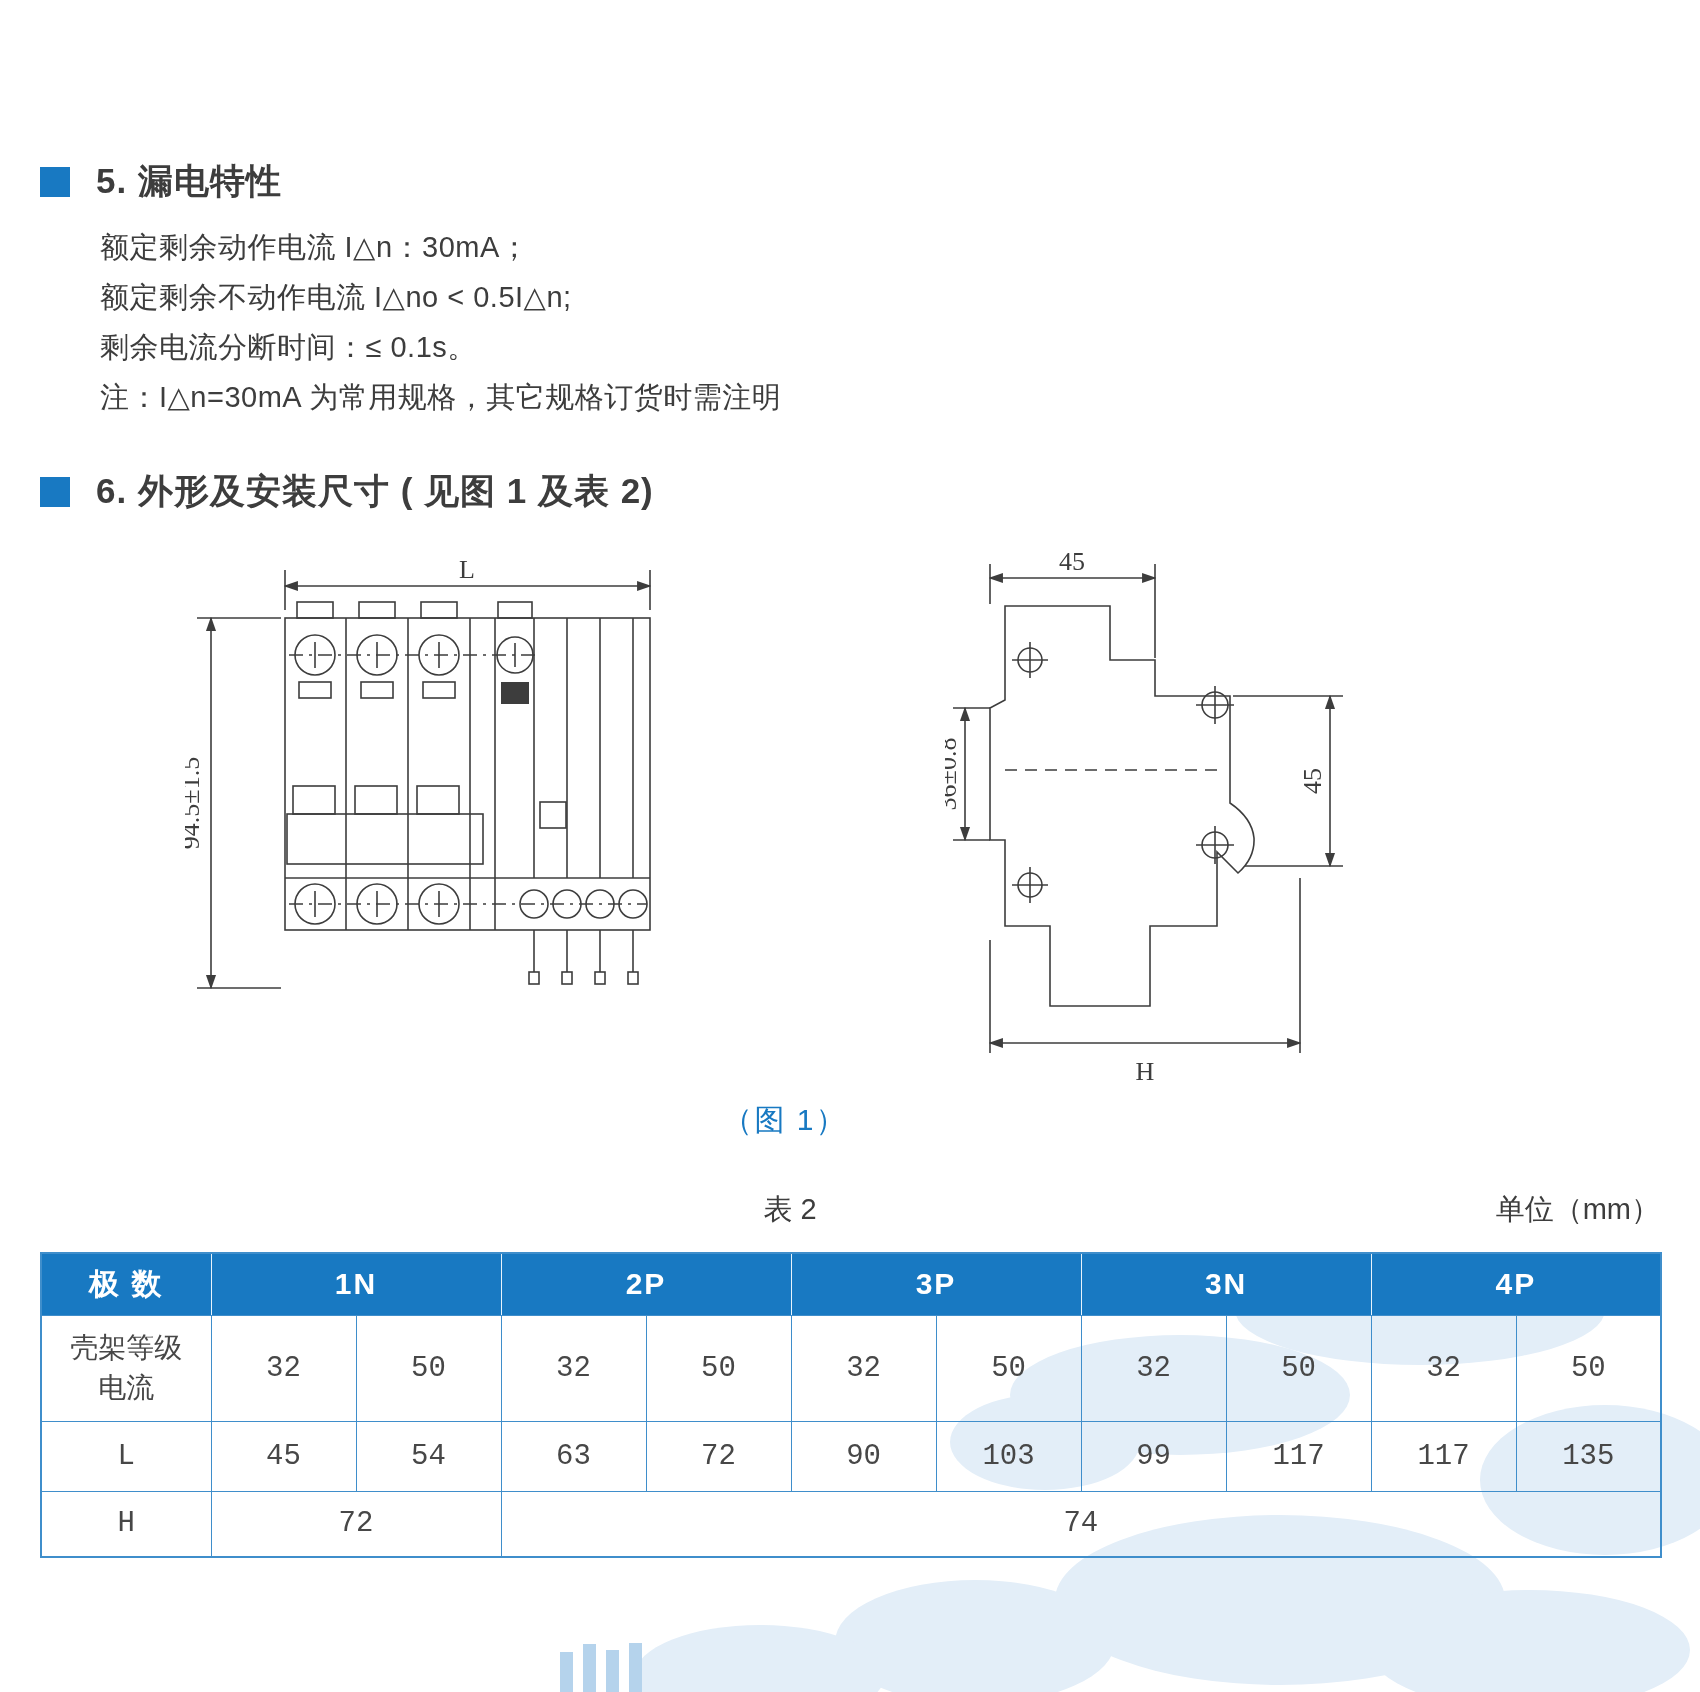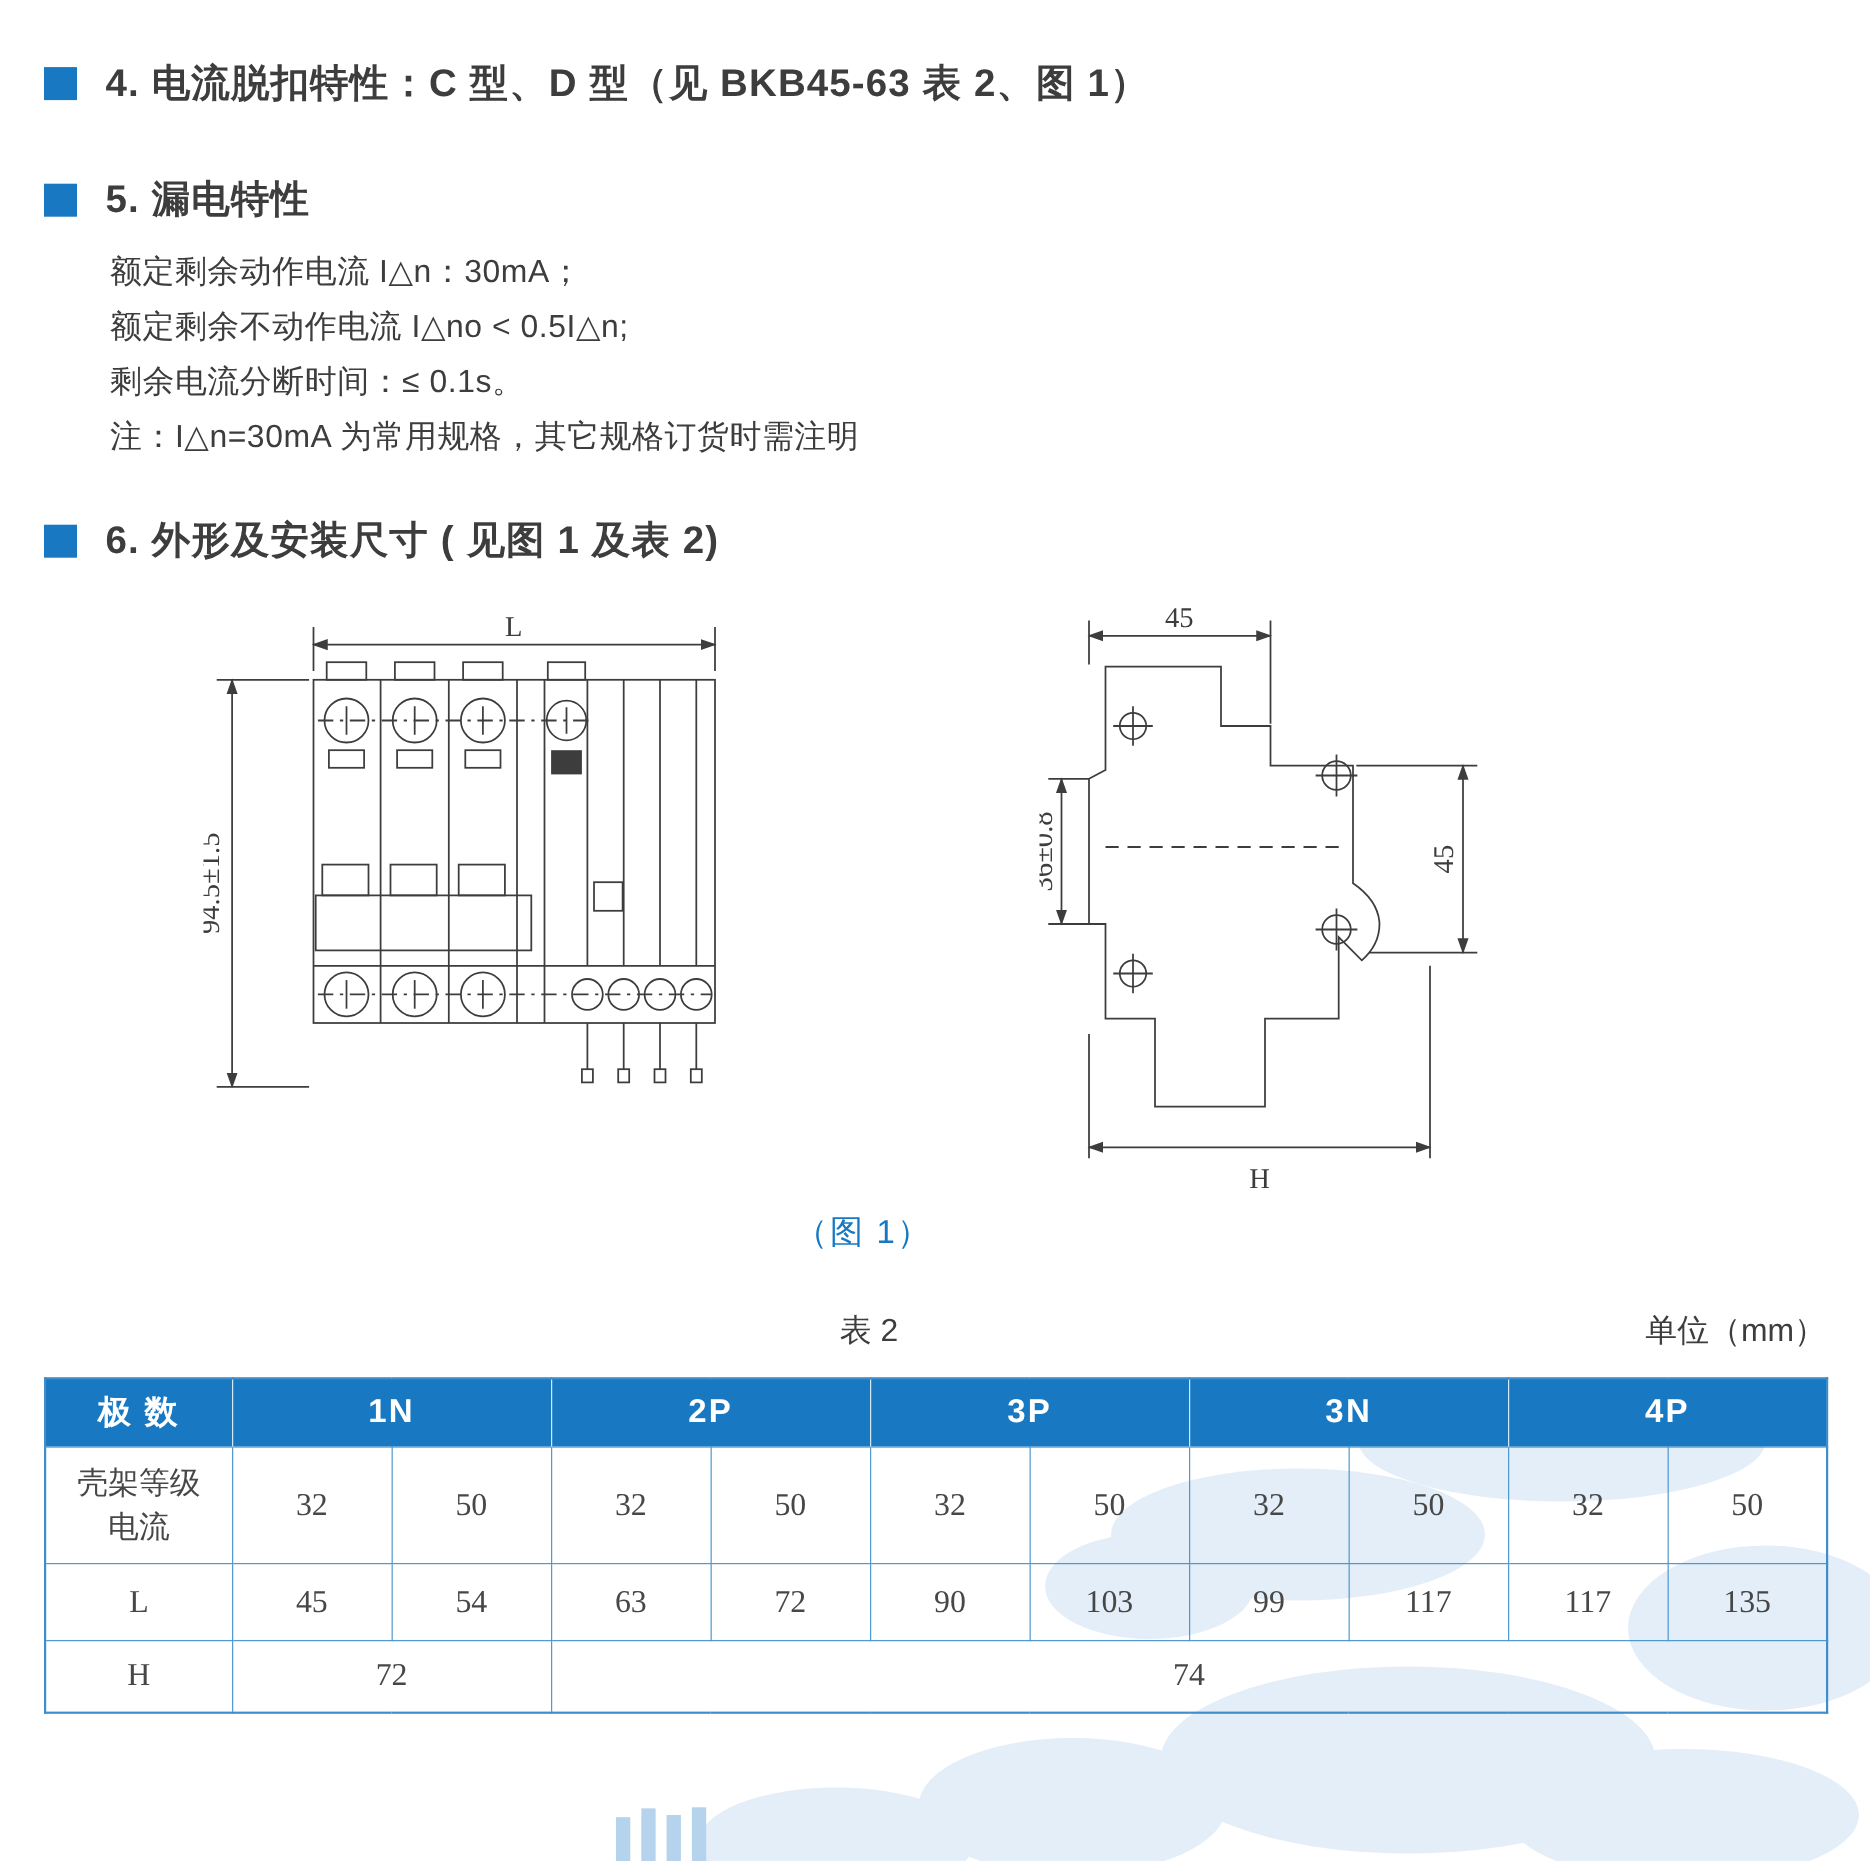--- a/index.html
+++ b/index.html
@@ -20,21 +20,21 @@
   table.dim-table { border-collapse:collapse; table-layout:fixed; width:1620px; border:2px solid var(--table_border,#3f8ecb); background:transparent; }
   table.dim-table col.c0 { width:170px; }
   table.dim-table col.cn { width:145px; }
   table.dim-table thead th {
     background:var(--accent,#1879c2); color:#fff; font-weight:bold; font-size:30px;
     height:62px; border:1px solid #e8f3fb; border-bottom:1px solid var(--table_border,#3f8ecb);
     font-family:"Liberation Sans", sans-serif; letter-spacing:2px;text-align:center;
   }
   table.dim-table td {
     border:1px solid var(--table_border,#3f8ecb); text-align:center; vertical-align:middle;
-    font-family:Liberation Serif, serif; font-size:29px; color:#474747;
+    font-family:Liberation Mono, monospace; font-size:29px; color:#474747;
   }
   table.dim-table tr.r1 td { height:106px; }
   table.dim-table tr.r2 td { height:70px; }
   table.dim-table tr.r3 td { height:66px; }
   table.dim-table td.zh { font-family:"Liberation Sans", sans-serif; font-size:28px; padding:0 21px; line-height:40px; }
 
   .dim-text { font:26px "Liberation Serif", serif; fill:#3d3d3d; }
   .draw { stroke:#3d3d3d; stroke-width:1.6; fill:none; }
 </style>
 </head>
@@ -54,24 +54,20 @@
       <ellipse cx="1530" cy="470" rx="160" ry="60"></ellipse>
     </g>
     <g fill="#b5d3ec">
       <rect x="560" y="472" width="13" height="40"></rect>
       <rect x="583" y="464" width="13" height="48"></rect>
       <rect x="606" y="470" width="13" height="42"></rect>
       <rect x="629" y="463" width="13" height="49"></rect>
     </g>
   </svg>
 
-  <div class="sec-head abs" style="left:40px; top:52px">
-    <span class="bullet"></span>
-    <span class="sec-title">4. 电流脱扣特性：C 型、D 型（见 BKB45-63 表 2、图 1）</span>
-  </div>
 
   <div class="sec-head abs" style="left:40px; top:158px">
     <span class="bullet"></span>
     <span class="sec-title">5. 漏电特性</span>
   </div>
 
   <div class="body-block abs" style="left:100px; top:222px; width:1100px">
     <p>额定剩余动作电流 I△n：30mA；</p>
     <p>额定剩余不动作电流 I△no &lt; 0.5I△n;</p>
     <p>剩余电流分断时间：≤ 0.1s。</p>

